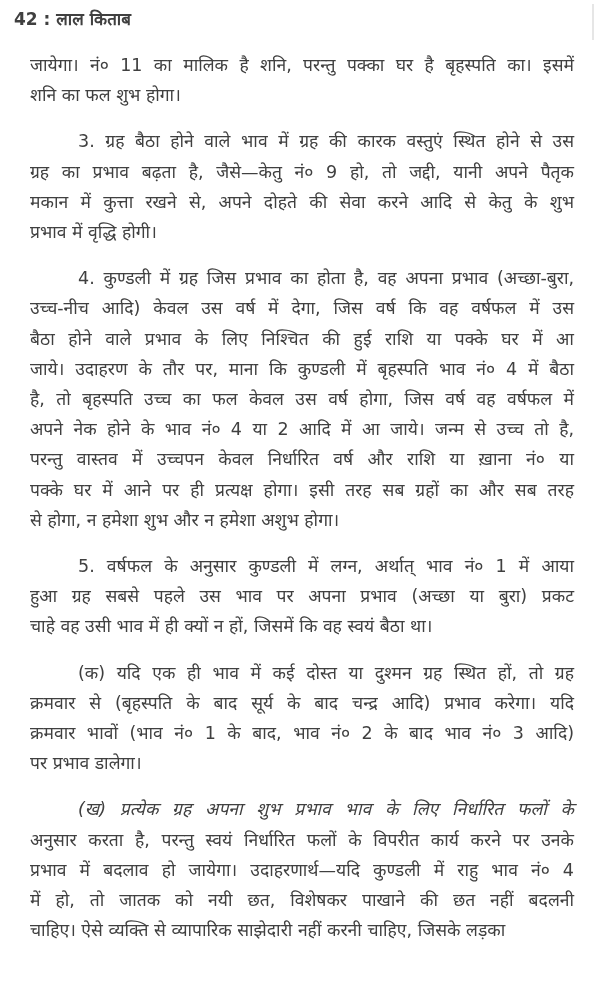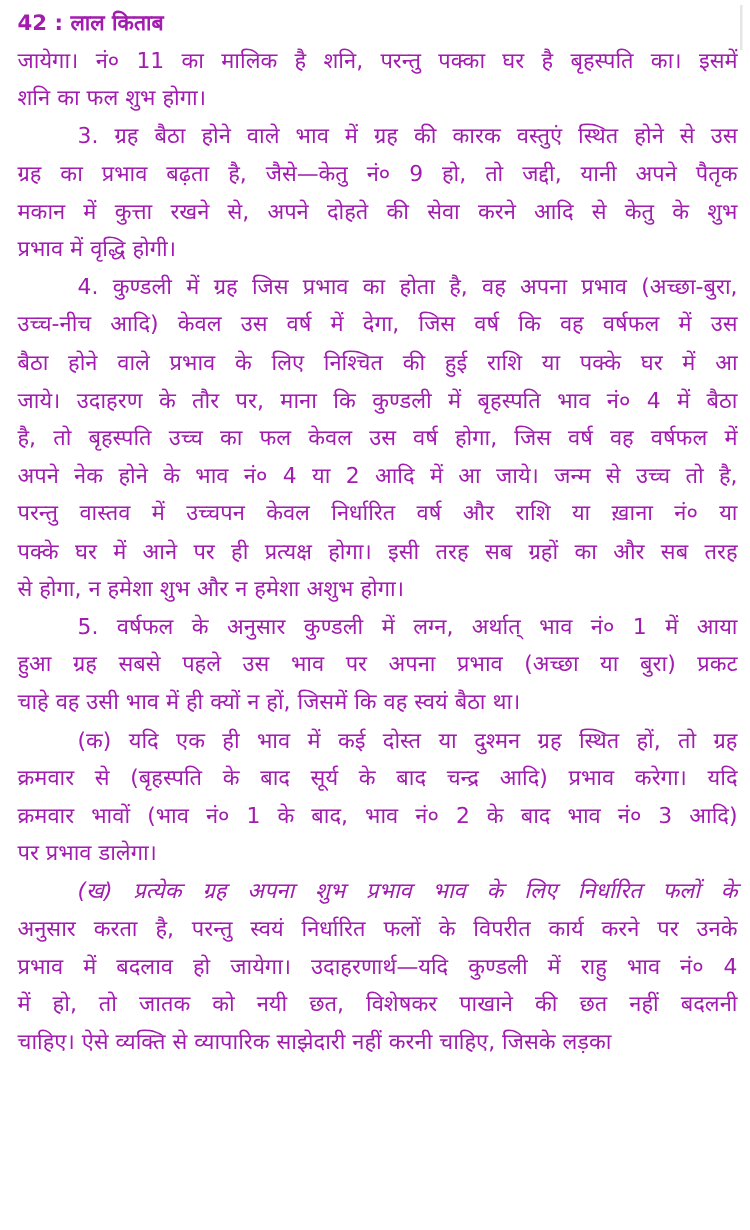--- a/index.html
+++ b/index.html
@@ -1,25 +1,25 @@
 <!DOCTYPE html>
 <html><head>
   <meta charset="utf-8">
   <style>
     html, body { margin: 0; padding: 0; background: #ffffff; }
     body { width: 600px; height: 984px; overflow: hidden; position: relative; }
     .page {
       position: absolute; left: 14px; top: 4px; width: 576px;
-      color: #a21caf;
+      color: #404040;
       font-family: "DejaVu Sans", "Liberation Sans", sans-serif;
       font-size: 17.5px; line-height: 30.2px;
       text-align: justify;
     }
     .header { font-weight: bold; font-size: 17px; line-height: 30px; margin-bottom: 0; }
-    .para { margin: 0; }
+    .para { margin: 16px; }
     .line { display: block; text-align: justify; text-align-last: justify; white-space: nowrap; }
     .line.last { text-align-last: left; }
     .edge-mark { position: absolute; right: 6px; top: 4px; width: 2px; height: 36px; background: #e6e6e6; }
   </style>
 </head>
 <body>
 
 <div class="edge-mark"></div>
 
 <div class="page">

